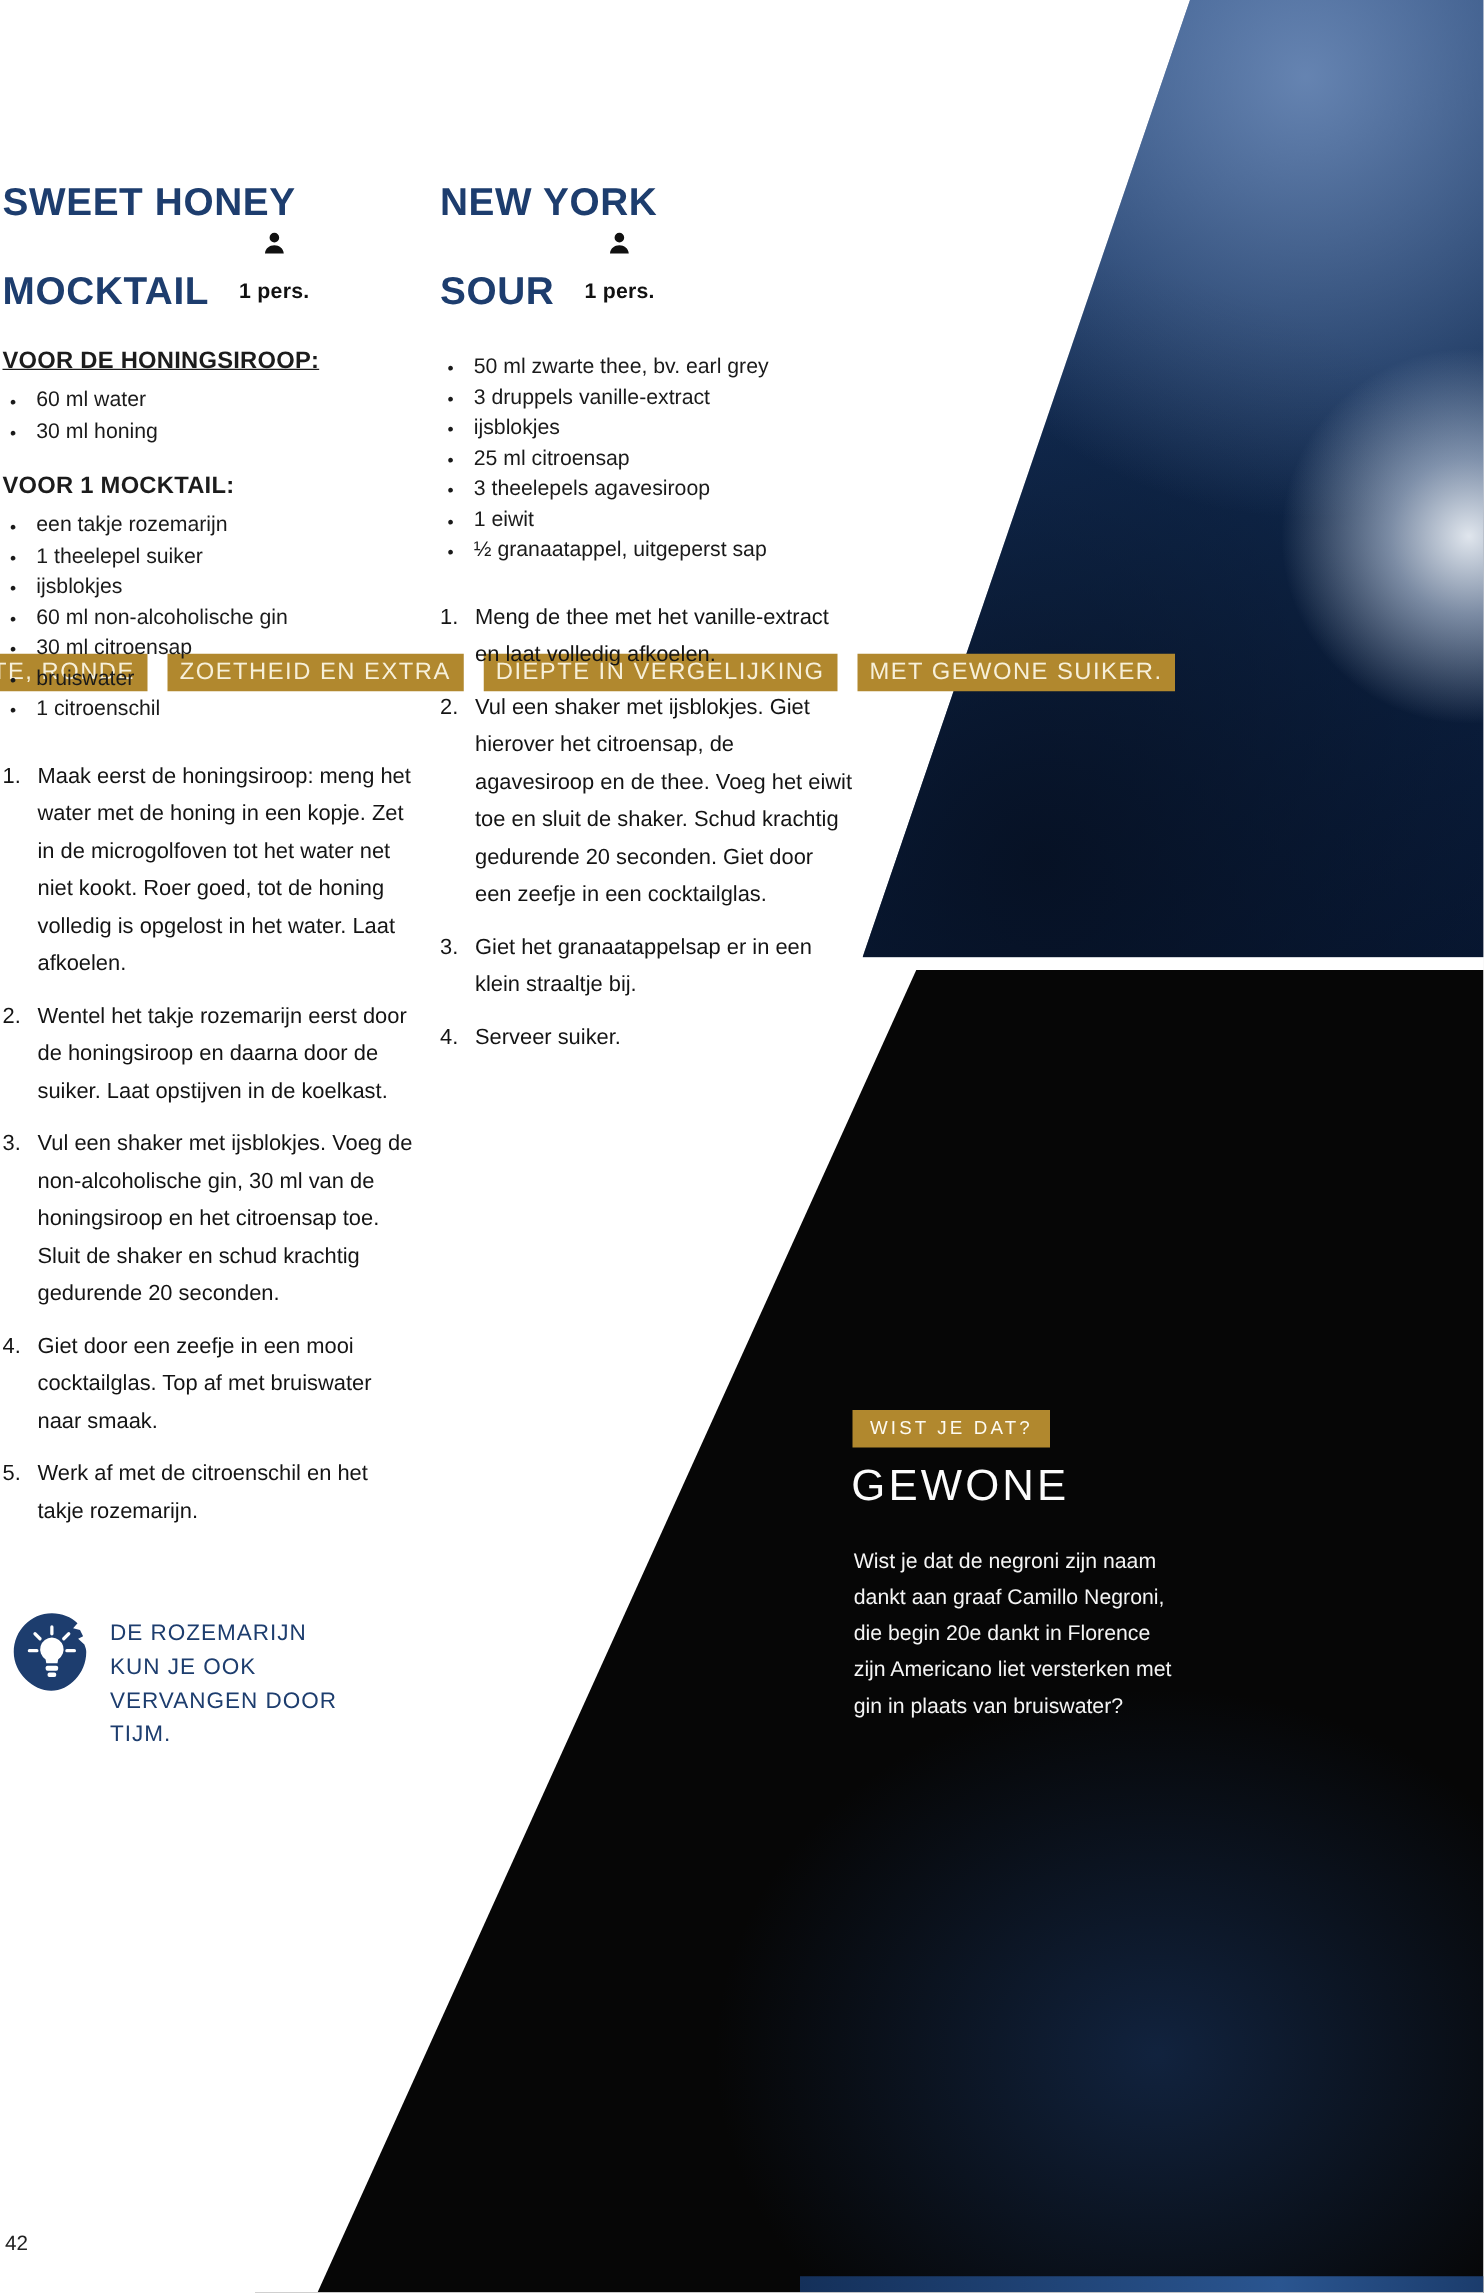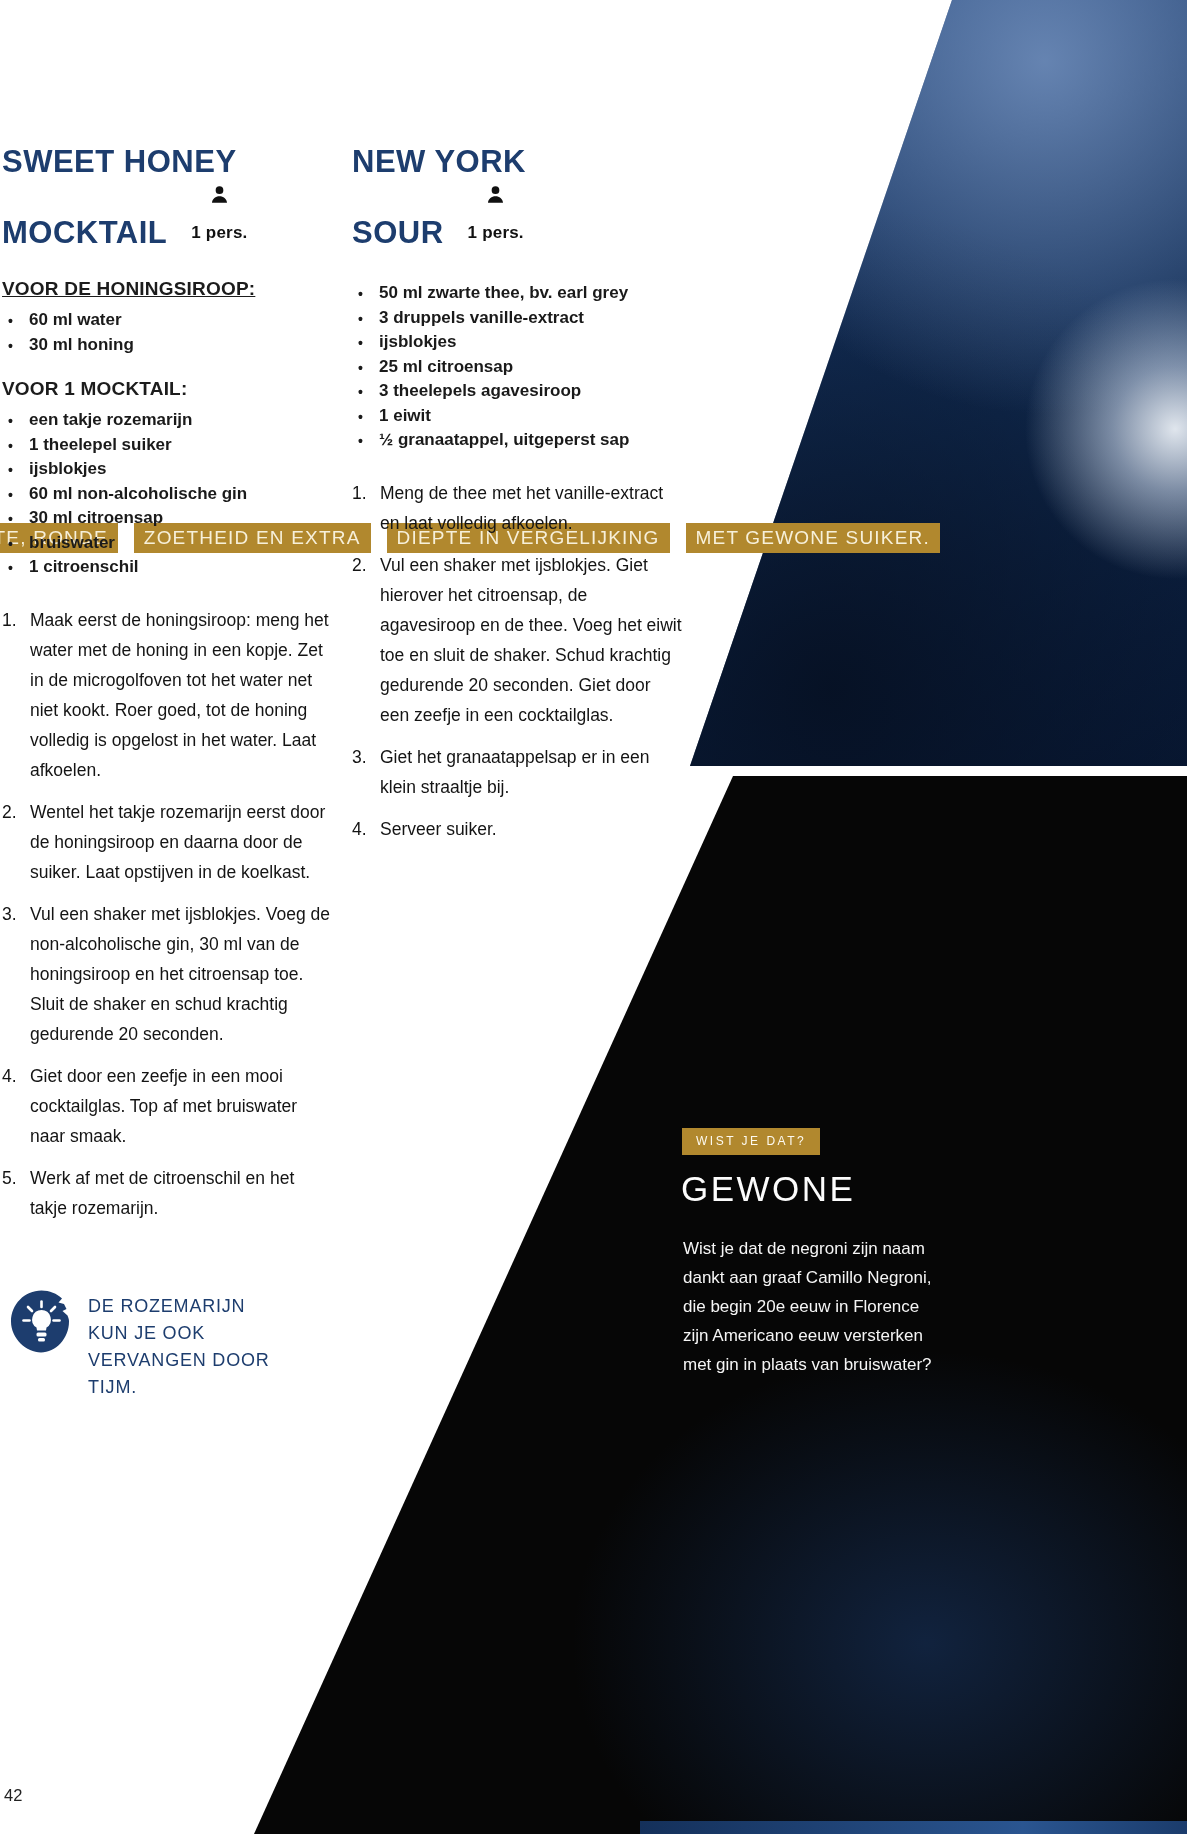--- a/index.html
+++ b/index.html
@@ -23,39 +23,39 @@
 
   
   .black-section{position:absolute;top:776px;left:0;width:1187px;height:1058px;
     clip-path:polygon(733px 0,1187px 0,1187px 1058px,254px 1058px);
     background:
       radial-gradient(ellipse 520px 430px at 78% 82%, rgba(26,58,108,.55) 0%, rgba(0,0,0,0) 68%),
       #060606;}
   .bottom-strip{position:absolute;bottom:0;left:640px;right:0;height:13px;
     background:linear-gradient(90deg,#14305a 0%,#2a5590 70%,#1b3c6c 100%);}
   .fact-badge{position:absolute;left:682px;top:352px;background:#b1882e;color:#fdfaf0;
-    font-size:12px;letter-spacing:2.5px;padding:7px 14px 8px;line-height:1;}
+    font-size:15px;letter-spacing:2.5px;padding:7px 14px 8px;line-height:1;}
   .fact-title{position:absolute;left:681px;top:393px;margin:0;color:#fcfcfc;
     font-size:35px;font-weight:400;letter-spacing:2.5px;}
   .fact-body{position:absolute;left:683px;top:458px;margin:0;width:255px;color:#f5f5f5;
     font-size:17px;line-height:29px;font-weight:400;}
 
   
   .col{position:absolute;top:140px;}
   .col-left{left:2px;width:332px;}
   .col-mid{left:352px;width:330px;}
   h1.recipe-title{margin:0 0 6px;color:#1d3d6e;font-size:31px;line-height:44px;
     letter-spacing:.5px;font-weight:bold;}
   .title-row{display:flex;align-items:flex-end;gap:10px;}
   .servings{display:inline-flex;align-items:center;gap:6px;margin-left:14px;flex-direction:column;}
   .servings .pers{color:#111;font-size:17px;font-weight:bold;letter-spacing:.2px;}
   h3.sec-label{margin:21px 0 8px;font-size:19px;color:#1c1c1c;letter-spacing:.2px;font-weight:bold;}
   h3.first{margin-top:23px;text-decoration:underline;}
   ul.ing{list-style:none;margin:0 0 2px;padding:0;}
-  ul.ing li{position:relative;padding-left:27px;font-weight:bold;font-size:17px;
+  ul.ing li{position:relative;padding-left:27px;font-weight:normal;font-size:17px;
     line-height:24.5px;color:#1a1a1a;}
   ul.ing li::before{content:"•";position:absolute;left:6px;font-size:14px;top:1px;}
   .steps{margin-top:25px;}
   .step{position:relative;padding-left:28px;margin-bottom:12px;font-size:17.5px;
     line-height:30px;color:#141414;}
   .step .n{position:absolute;left:0;top:0;}
 
   
   .tip{position:absolute;left:8px;top:1288px;display:flex;gap:13px;width:290px;align-items:flex-start;}
   .tip-text{color:#1d3d6e;font-size:18px;line-height:27px;letter-spacing:.8px;width:200px;padding-top:5px;}
@@ -74,21 +74,21 @@
     <span class="chip">DE MOCKTAIL EEN</span>
     <span class="chip">ZACHTE, RONDE</span>
     <span class="chip">ZOETHEID EN EXTRA</span>
     <span class="chip">DIEPTE IN VERGELIJKING</span>
     <span class="chip">MET GEWONE SUIKER.</span>
   </div>
 
   <div class="black-section">
     <span class="fact-badge">WIST JE DAT?</span>
     <h2 class="fact-title">GEWONE</h2>
-    <p class="fact-body">Wist je dat de negroni zijn naam dankt aan graaf Camillo Negroni, die begin 20e eeuw in Florence zijn Americano eeuw versterken met gin in plaats van bruiswater?</p>
+    <p class="fact-body">Wist je dat de negroni zijn naam dankt aan graaf Camillo Negroni, die begin 20e dankt in Florence zijn Americano liet versterken met gin in plaats van bruiswater?</p>
     <div class="bottom-strip"></div>
   </div>
 
   <section class="col col-left">
     <h1 class="recipe-title">
       <span>SWEET HONEY</span><br>
       <span class="title-row">
         <span>MOCKTAIL</span>
         <span class="servings">
           <svg width="21" height="21" viewBox="0 0 24 24">

